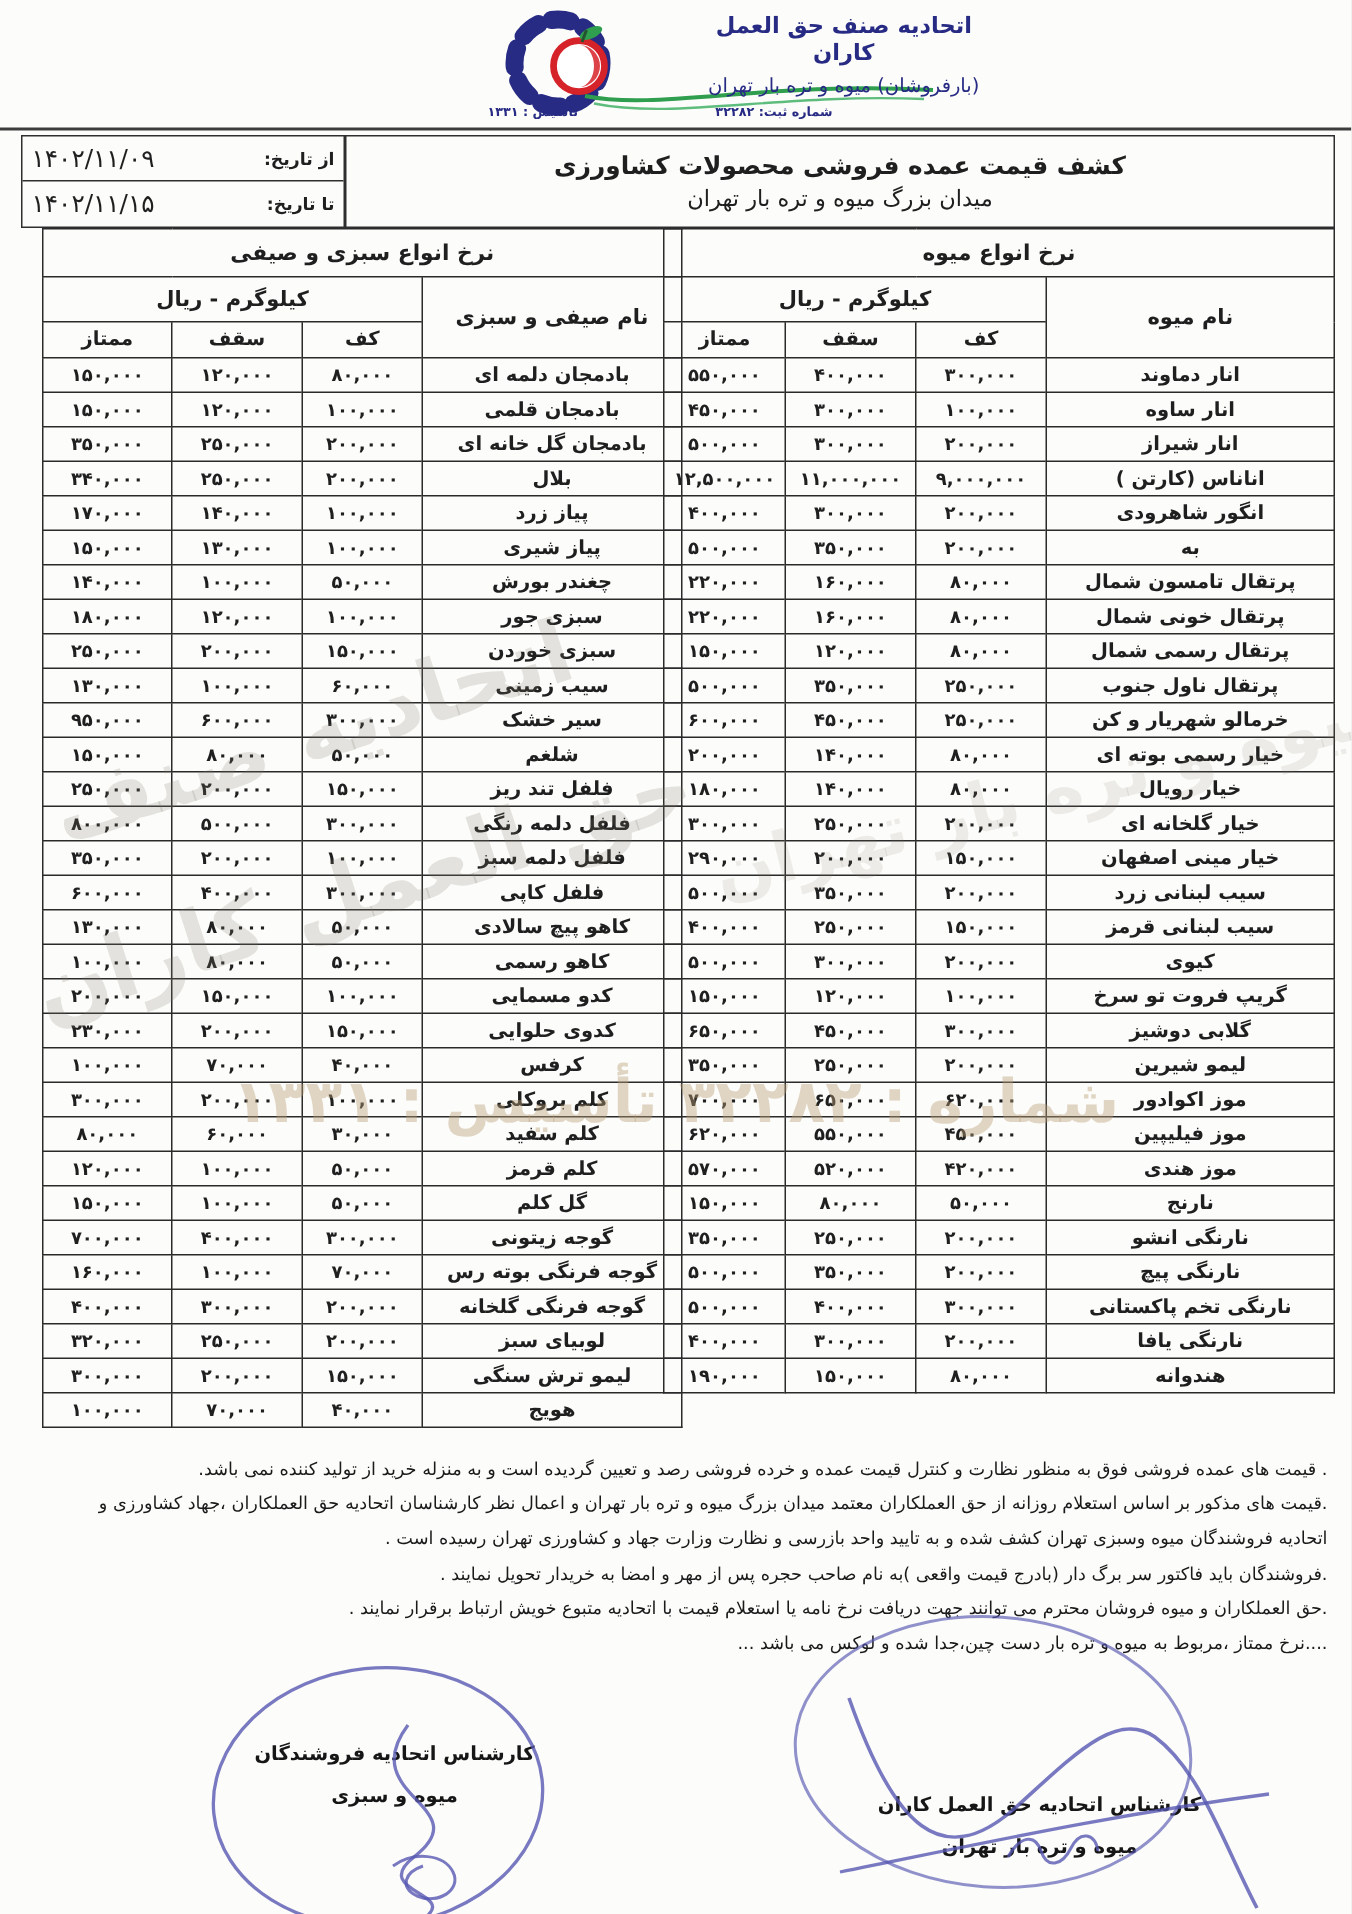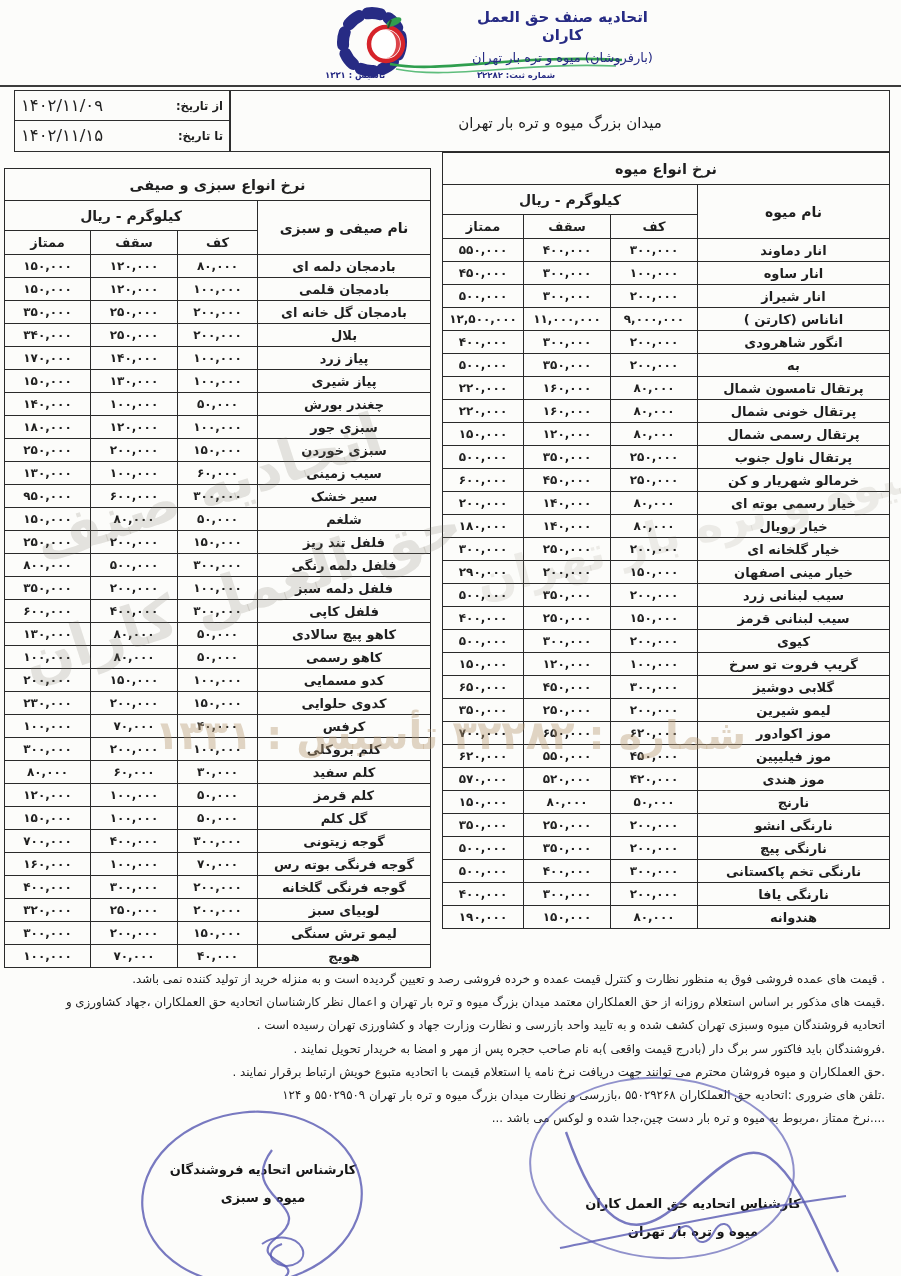--- a/index.html
+++ b/index.html
@@ -24,21 +24,21 @@
   .title-box .t1{font-size:16.5px; font-weight:bold;}
   .title-box .t2{font-size:15px; font-weight:normal; margin-top:3px;}
   .date-box{position:absolute; top:90px; left:14px; width:214px; height:60px; border:1.8px solid #2e2e2e;}
   .date-row{height:29px; display:flex; align-items:center; justify-content:space-between; padding:0 6px;}
   .date-row + .date-row{border-top:1.6px solid #2e2e2e;}
   .date-label{font-size:11.5px; font-weight:bold;}
   .date-value{font-size:16.5px; font-weight:normal; letter-spacing:1px;}
   
   .price-table{position:absolute; top:152px; border-collapse:collapse; table-layout:fixed; background:transparent;}
   .price-table.fruit{right:11px; width:447px;}
-  .price-table.veg{left:4px; width:426px;margin-top:16px;}
+  .price-table.veg{left:28px; width:426px;}
   .price-table th,.price-table td{border:1.6px solid #2a2a2a; padding:0; text-align:center; overflow:hidden; white-space:nowrap;}
   .price-table .sec{height:31px; font-size:14.5px; font-weight:bold;}
   .price-table .unith{height:29px; font-size:14px; font-weight:bold;}
   .price-table .nameh{font-size:14px; font-weight:bold;}
   .price-table .colh{height:23px; font-size:13px; font-weight:bold;}
   .price-table td{height:22px;}
   .price-table td.name{font-size:13px; font-weight:bold;}
   .price-table td.num{font-size:12px; font-weight:bold; letter-spacing:1.5px;}
   .fruit col.c-name{width:192px;} .fruit col.c-kaf{width:87px;} .fruit col.c-saqf{width:87px;} .fruit col.c-momtaz{width:81px;}
   .veg col.c-name{width:173px;} .veg col.c-kaf{width:80px;} .veg col.c-saqf{width:87px;} .veg col.c-momtaz{width:86px;}
@@ -82,20 +82,21 @@
       <div class="l2">(بارفروشان) میوه و تره بار تهران</div>
     </div>
     <div class="reg-line">
       <span>شماره ثبت: ۳۲۲۸۲</span>
       <span>تاسیس : ۱۳۳۱</span>
     </div>
   </div>
   <div class="top-rule"></div>
 
   <div class="title-box">
+    <div class="t1">کشف قیمت عمده فروشی محصولات کشاورزی</div>
     <div class="t2">میدان بزرگ میوه و تره بار تهران</div>
   </div>
   <div class="date-box">
     <div class="date-row">
       <span class="date-label">از تاریخ:</span>
       <span class="date-value">۱۴۰۲/۱۱/۰۹</span>
     </div>
     <div class="date-row">
       <span class="date-label">تا تاریخ:</span>
       <span class="date-value">۱۴۰۲/۱۱/۱۵</span>
@@ -585,21 +586,20 @@
 
       <div class="note-line">.قیمت های مذکور بر اساس استعلام روزانه از حق العملکاران معتمد میدان بزرگ میوه و تره بار تهران و اعمال نظر کارشناسان اتحادیه حق العملکاران ،جهاد کشاورزی و</div>
 
       <div class="note-line">اتحادیه فروشندگان میوه وسبزی تهران کشف شده و به تایید واحد بازرسی و نظارت وزارت جهاد و کشاورزی تهران رسیده است .</div>
 
 
       <div class="note-line">.فروشندگان باید فاکتور سر برگ دار (بادرج قیمت واقعی )به نام صاحب حجره پس از مهر و امضا به خریدار تحویل نمایند .</div>
 
       <div class="note-line">.حق العملکاران و میوه فروشان محترم می توانند جهت دریافت نرخ نامه یا استعلام قیمت با اتحادیه متبوع خویش ارتباط برقرار نمایند .</div>
 
-      <div class="note-line">.تلفن های ضروری :اتحادیه حق العملکاران  ۵۵۰۲۹۲۶۸   ،بازرسی و نظارت میدان بزرگ میوه و تره بار تهران ۵۵۰۲۹۵۰۹   و   ۱۲۴</div>
 
       <div class="note-line">....نرخ ممتاز ،مربوط به میوه و تره بار دست چین،جدا شده و لوکس می باشد ...</div>
     </div>
 
   <div class="sig sig-right">
     <div class="s1">کارشناس اتحادیه حق العمل کاران</div>
     <div class="s2">میوه و تره بار تهران</div>
   </div>
   <div class="sig sig-left">
     <div class="s1">کارشناس اتحادیه فروشندگان</div>

